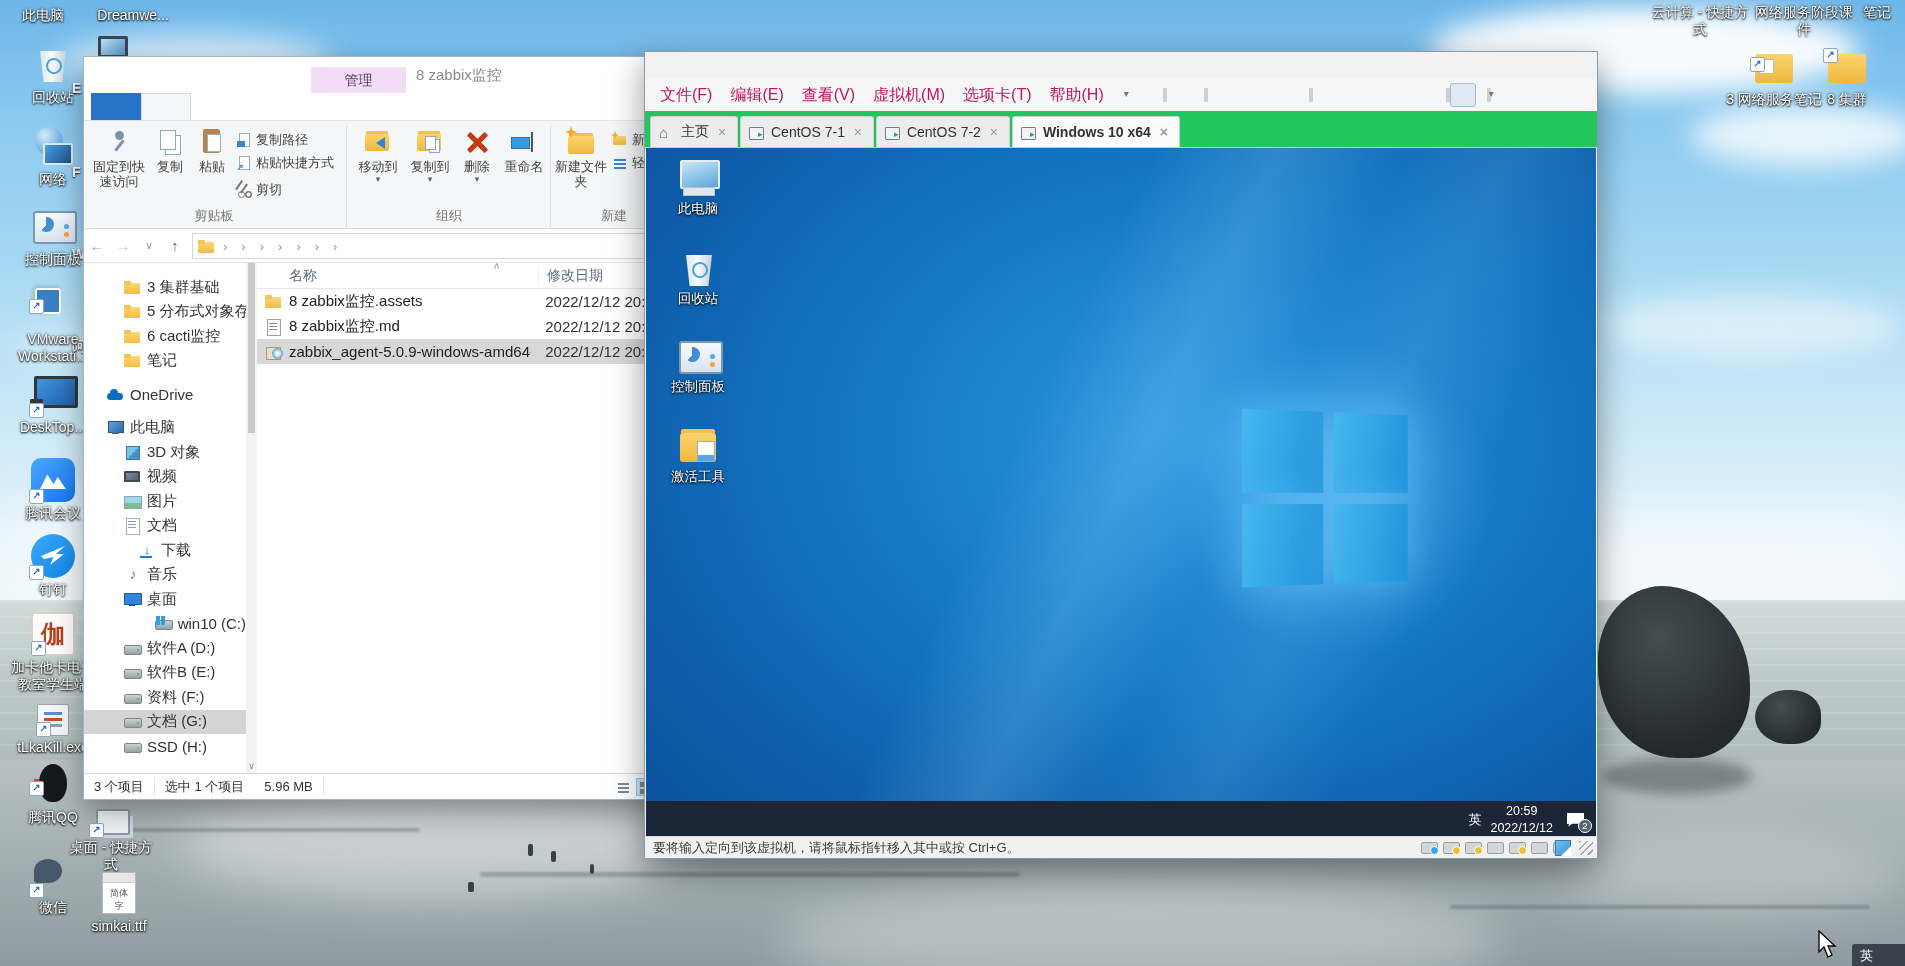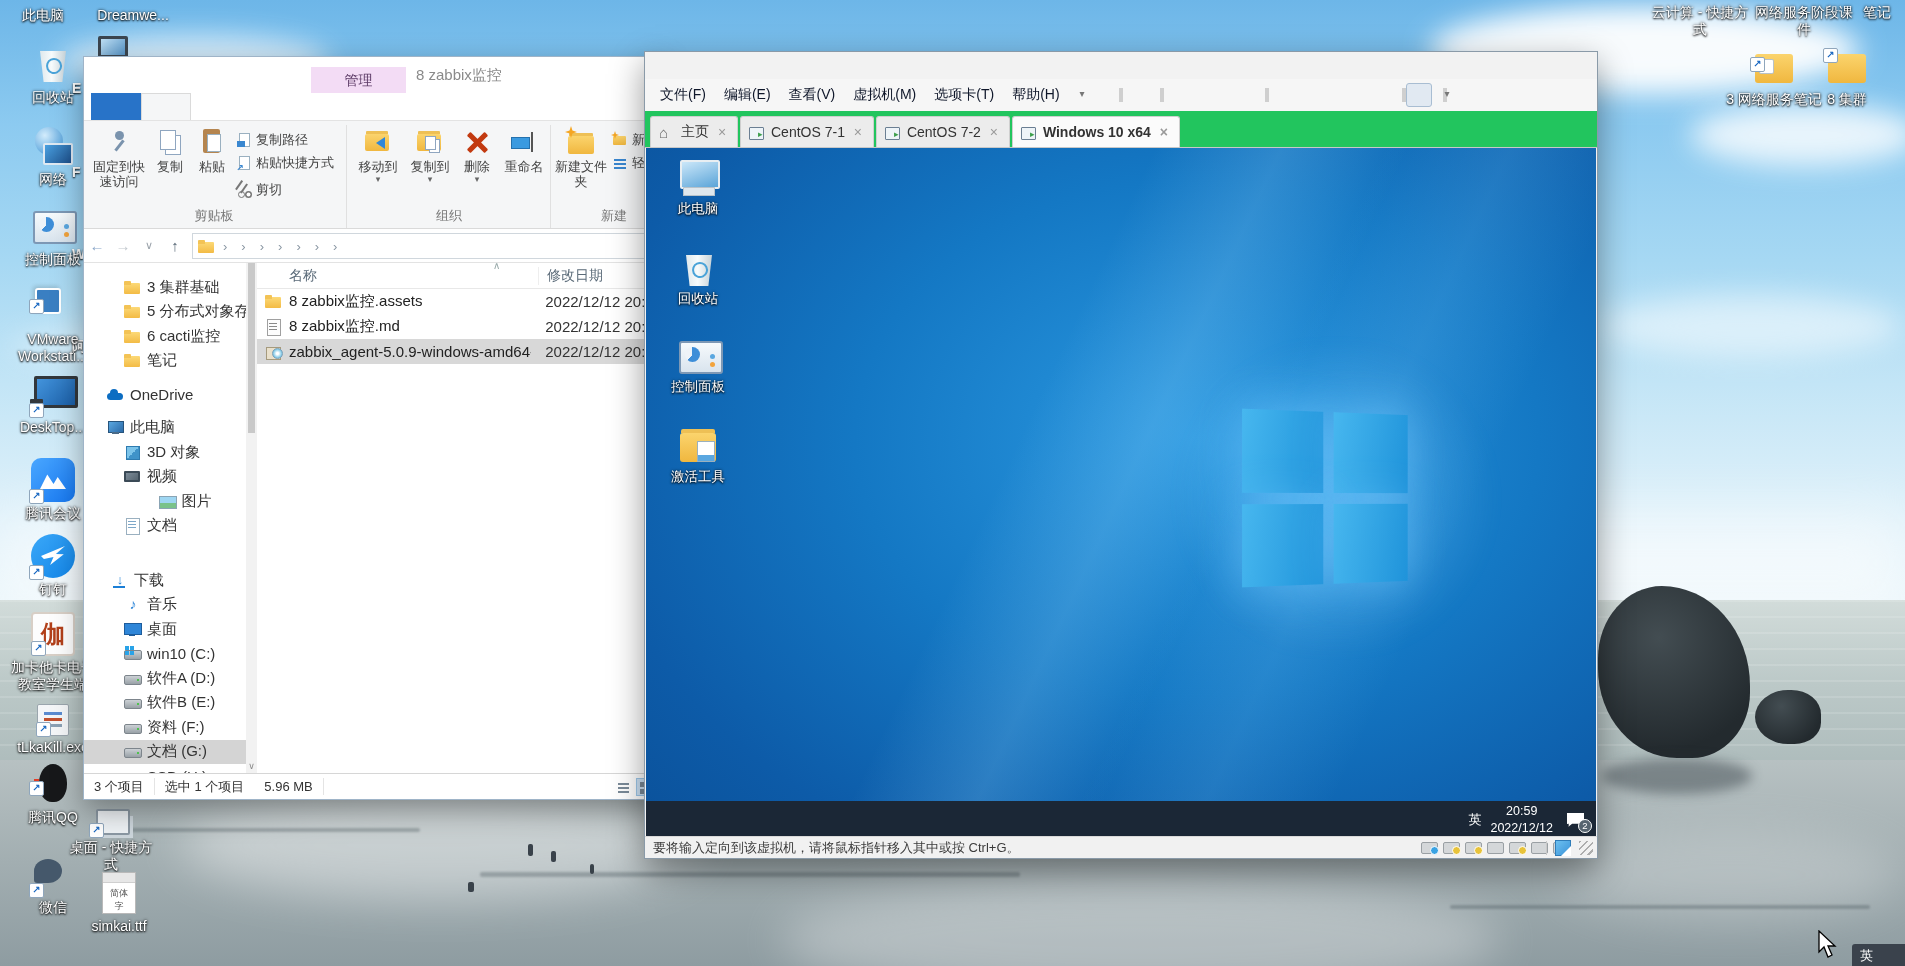--- a/index.html
+++ b/index.html
@@ -219,21 +219,21 @@
 .vtitle{position:absolute;left:0;top:0;right:0;height:27px;background:#fcfcfc;display:flex;align-items:center}
 .vmlogo{width:15px;height:15px;margin:0 7px 0 8px;position:relative;background:#686d70;border-radius:2px}
 .vmlogo::after{content:"";position:absolute;left:3px;top:3px;width:9px;height:9px;background:#fff;box-shadow:inset -3px -3px 0 #f38b00,inset 3px 3px 0 #3a7fc2;border-radius:1px}
 .vtitletext{font-size:14px;color:#222}
 .wbtns{position:absolute;right:0;top:0;display:flex}
 .wbtn{width:34px;height:26px;text-align:center;position:relative}
 .wbtn.min::before{content:"";position:absolute;left:12px;top:15px;width:10px;height:1.5px;background:#333}
 .wbtn.max::before{content:"";position:absolute;left:12px;top:8px;width:9px;height:9px;border:1.5px solid #333}
 .wbtn.close::before{content:"×";position:absolute;inset:0;font-size:17px;line-height:24px;color:#333}
 .vmenu{position:absolute;left:0;top:27px;right:0;height:32px;background:#f6f6f6;display:flex;align-items:center;padding-left:6px}
-.menu-item{font-size:14px;color:#0f172a;padding:4px 9px}
+.menu-item{font-size:16px;color:#be185d;padding:4px 9px}
 .vtools{display:flex;align-items:center;margin-left:10px}
 .ti{width:26px;height:24px;position:relative;margin:0 3px;border-radius:3px}
 .ti.sep{box-shadow:-9px 0 0 -5px #cfcfcf;margin-left:12px}
 .ti.active{background:#e1e9f2;border:1px solid #a8bdd2}
 .ti-caret{font-size:10px;color:#777;margin:0 2px 0 -2px}
 .vtabs{position:absolute;left:0;top:59px;right:0;height:37px;background:#22c55e;border-bottom:1px solid #c8c8c8;display:flex;align-items:flex-end;padding-left:5px}
 .vtab{height:31px;display:flex;align-items:center;padding:0 8px;margin-right:2px;background:#ececec;border:1px solid #cfcfcf;border-bottom:none;font-size:14px;color:#333;border-radius:3px 3px 0 0;gap:6px}
 .vtab.active{background:#fbfbfb;font-weight:bold}
 .tabico{width:16px;height:15px;position:relative;display:inline-block}
 .ic-home::before{content:"⌂";position:absolute;inset:0;font-size:15px;line-height:15px;color:#666}
@@ -530,41 +530,41 @@
           <span>此电脑</span>
         </div>
         <div class="srow" style="padding-left: 40px;">
           <span class="fi ic-cube"></span>
           <span>3D 对象</span>
         </div>
         <div class="srow" style="padding-left: 40px;">
           <span class="fi ic-video"></span>
           <span>视频</span>
         </div>
-        <div class="srow" style="padding-left: 40px; justify-content: center;">
+        <div class="srow" style="padding-left: 40px;">
           <span class="fi ic-picture"></span>
           <span>图片</span>
         </div>
         <div class="srow" style="padding-left: 40px;">
           <span class="fi ic-doc"></span>
           <span>文档</span>
         </div>
-        <div class="srow" style="padding-left: 27px; margin-top: 30px;">
+        <div class="srow" style="padding-left: 54px;">
           <span class="fi ic-download"></span>
           <span>下载</span>
         </div>
         <div class="srow" style="padding-left: 40px;">
           <span class="fi ic-music"></span>
           <span>音乐</span>
         </div>
         <div class="srow" style="padding-left: 40px;">
           <span class="fi ic-desktop"></span>
           <span>桌面</span>
         </div>
-        <div class="srow" style="padding-left: 40px;">
+        <div class="srow" style="padding-left: 40px; justify-content: flex-end;">
           <span class="fi ic-drive-win"></span>
           <span>win10 (C:)</span>
         </div>
         <div class="srow" style="padding-left: 40px;">
           <span class="fi ic-drive"></span>
           <span>软件A (D:)</span>
         </div>
         <div class="srow" style="padding-left: 40px;">
           <span class="fi ic-drive"></span>
           <span>软件B (E:)</span>

